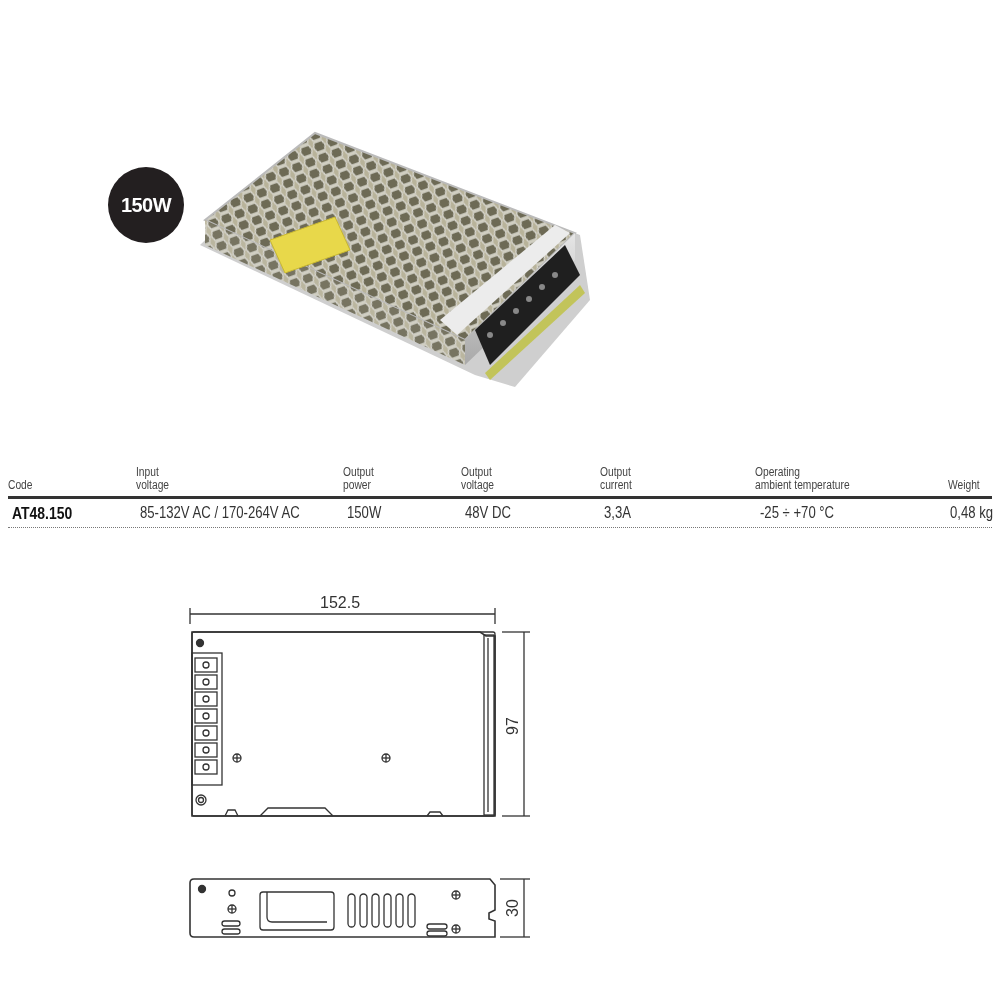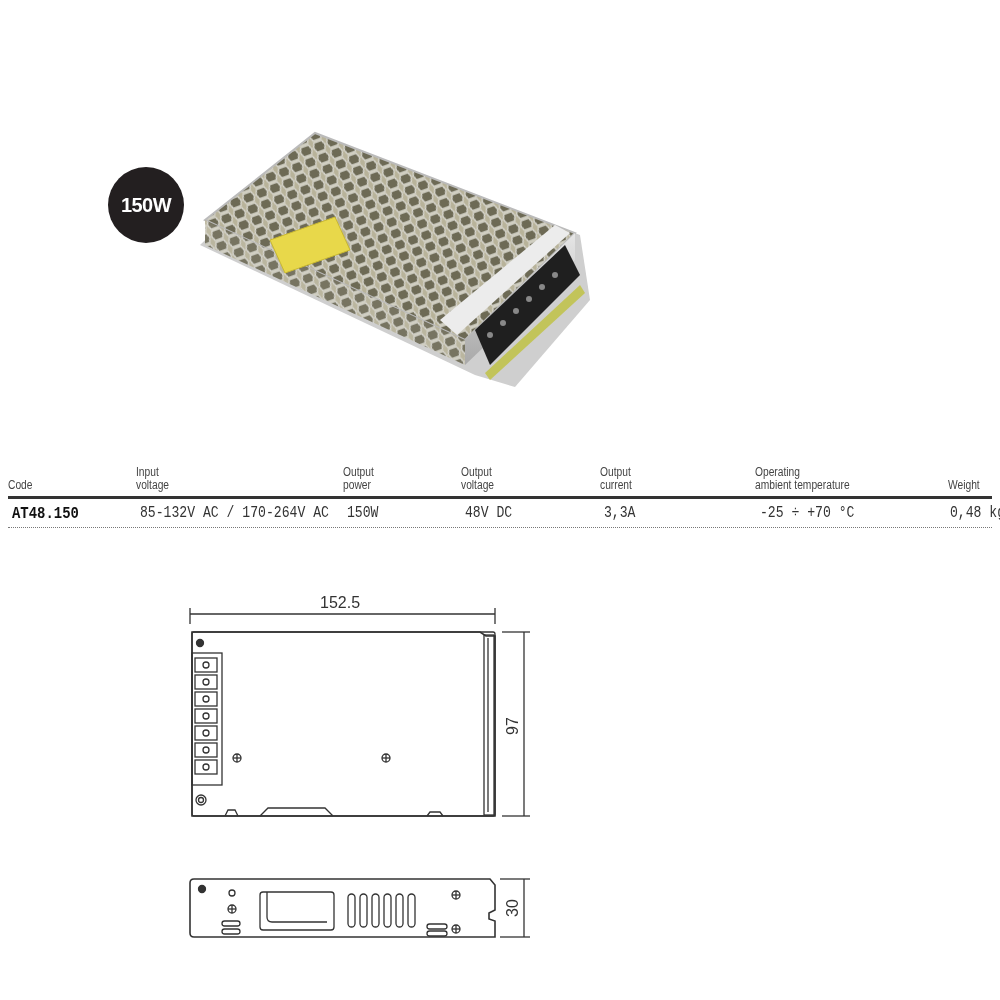--- a/index.html
+++ b/index.html
@@ -7,21 +7,21 @@
          font-family:"Liberation Sans", sans-serif; color:#333; }
   .badge { position:absolute; left:108px; top:167px; width:76px; height:76px; border-radius:50%;
            background:#231f20; color:#fff; display:flex; align-items:center; justify-content:center;
            font-weight:bold; font-size:20px; letter-spacing:-0.5px; }
   .product { position:absolute; left:185px; top:125px; width:420px; height:280px; }
   .spec-table { position:absolute; left:8px; top:458px; width:984px; }
   .hdr { position:relative; height:38px; }
   .hdr span { position:absolute; bottom:4px; font-size:12.5px; color:#444; line-height:13px;
               transform:scaleX(0.82); transform-origin:left bottom; white-space:nowrap; }
   .rule-thick { height:3px; background:#333; }
-  .row { position:relative; height:28px; border-bottom:1px dotted #777;font-family:Liberation Mono, monospace; }
+  .row { position:relative; height:28px; border-bottom:1px dotted #777; }
   .row span { position:absolute; top:5px; font-size:16px; color:#333; white-space:nowrap;
               transform:scaleX(0.82); transform-origin:left top; }
   .row .code { font-weight:bold; color:#111; font-size:17px; }
   .drawing { position:absolute; }
   .dim-text { font-family:"Liberation Sans", sans-serif; fill:#333; }
 </style>
 </head>
 <body>
 
 <div class="badge">

